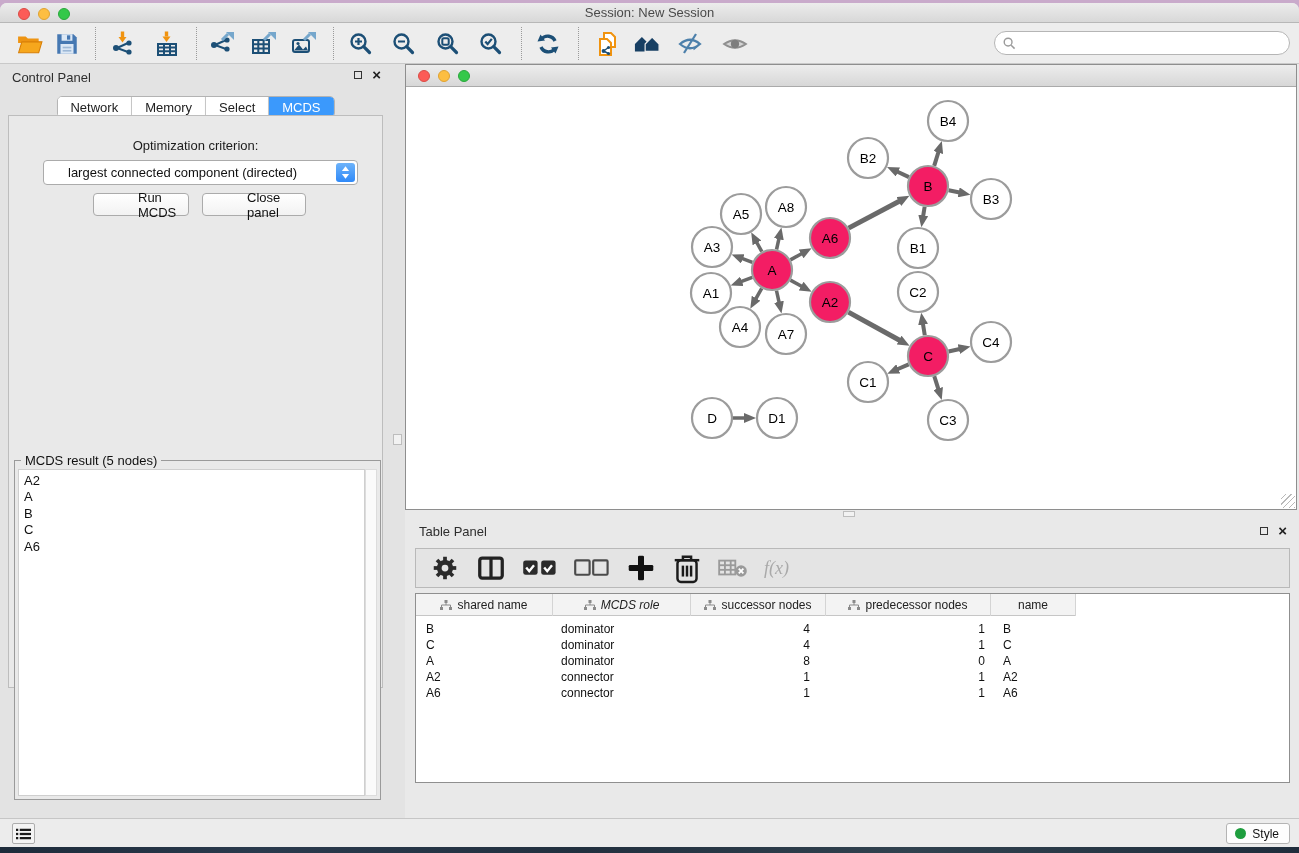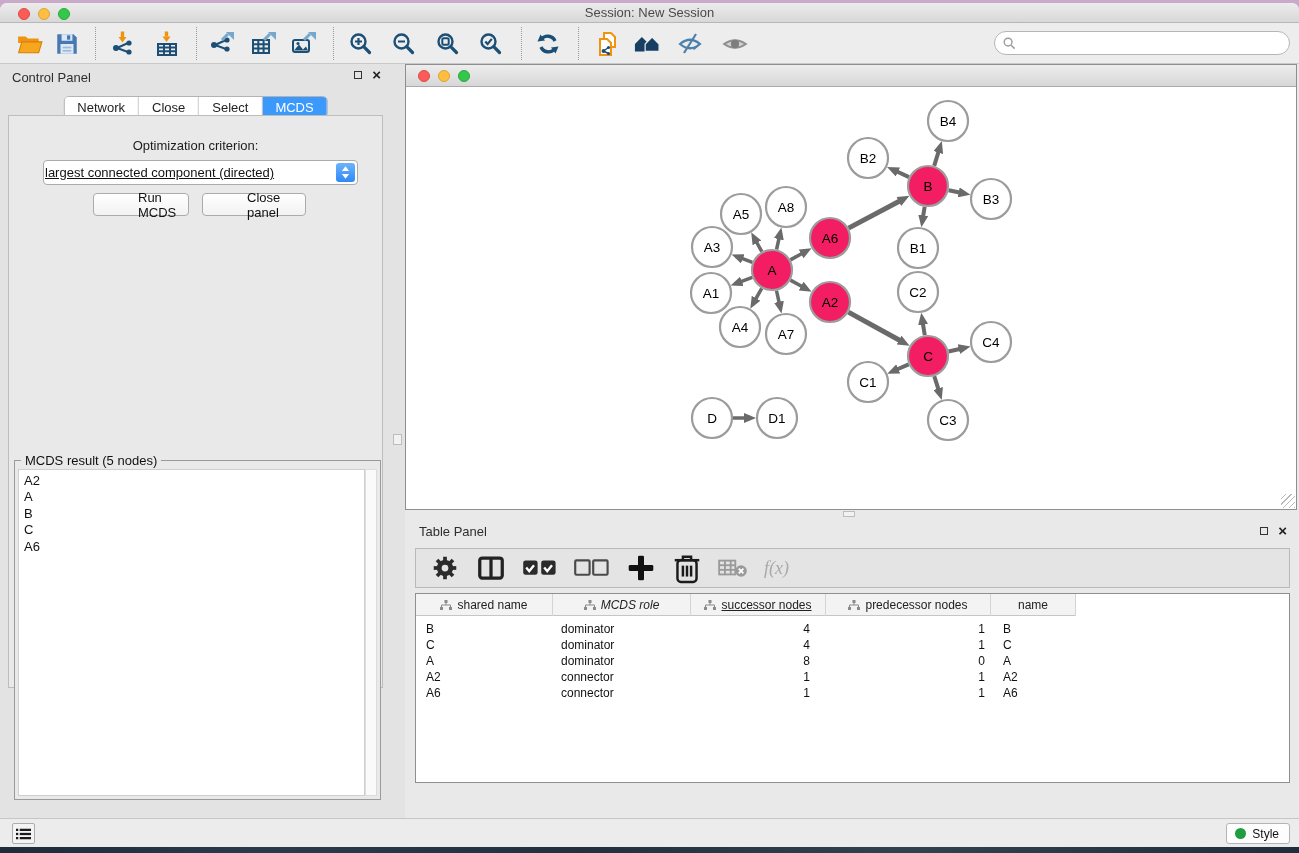--- a/index.html
+++ b/index.html
@@ -42,21 +42,21 @@
 
   .seg-tabs { position:absolute; display:flex; border:1px solid #b3b3b3; border-radius:5px; background:#fff; overflow:hidden; height:22px; }
   .seg { font-size:13px; color:#222; padding:3px 13px; border-right:1px solid #c4c4c4; background:#fff; display:flex; align-items:center; cursor:default; }
   .seg:last-child { border-right:none; }
   .seg.active { background:#3b99fc; color:#fff; }
   .cp-tabs { top:32px; left:50%; transform:translateX(-50%); }
 
   .cp-box { position:absolute; left:8px; top:51px; width:375px; height:573px; background:#e9e9e9; border:1px solid #bdbdbd; }
   .opt-label { position:absolute; left:0; width:100%; top:22px; text-align:center; font-size:13px; color:#1c1c1c; }
   .opt-select { position:absolute; left:34px; top:44px; width:315px; height:25px; background:#fff; border:1px solid #ababab; border-radius:4px;
-      display:flex; align-items:center; font-size:13px; color:#111; padding-left:1px;text-decoration:underline; }
+      display:flex; align-items:center; font-size:13px; color:#111; padding-left:24px; }
   .opt-select .stepper { position:absolute; right:2px; top:2px; bottom:2px; width:19px; border-radius:3px;
       background:linear-gradient(#6db3fa,#2f89f8); display:flex; align-items:center; justify-content:center; }
   .opt-select .stepper svg { width:9px; height:15px; }
   .cp-btn { position:absolute; top:77px; height:23px; background:linear-gradient(#ffffff,#f2f2f2); border:1px solid #ababab; border-radius:4px;
       font-size:13px; color:#111; display:flex; align-items:center; justify-content:center;padding-left:44px; }
   .btn-run { left:84px; width:96px; }
   .btn-close { left:193px; width:104px; }
 
   .mcds-box { position:absolute; left:14px; top:396px; width:367px; height:340px; border:1px solid #9a9a9a; background:#e9e9e9; }
   .mcds-legend { position:absolute; left:6px; top:-8px; background:#e9e9e9; padding:0 4px; font-size:13px; color:#111; }
@@ -308,21 +308,21 @@
     <div class="control-panel">
       <div class="panel-head">
         <span class="ptitle">Control Panel</span>
         <span class="winbtns">
           <span class="float-sq"></span>
           <span class="close-x">×</span>
         </span>
       </div>
       <div class="seg-tabs cp-tabs" id="cp-tabs">
           <div class="seg">Network</div>
-          <div class="seg">Close</div>
+          <div class="seg">Memory</div>
           <div class="seg">Select</div>
           <div class="seg active">MCDS</div>
         </div>
       <div class="cp-box">
         <div class="opt-label">Optimization criterion:</div>
         <div class="opt-select">
           <span>largest connected component (directed)</span>
           <span class="stepper">
             <svg viewBox="0 0 10 16">
                 <path d="M5,1 L9,6.2 H1 Z" fill="#fff"></path>
@@ -534,21 +534,21 @@
                 <svg viewBox="0 0 12 10">
                   <g fill="#8a8a8a">
                     <rect x="4.5" y="0" width="3" height="3"></rect>
                     <rect x="0" y="7" width="3" height="3"></rect>
                     <rect x="9" y="7" width="3" height="3"></rect>
                   </g>
                   <path d="M6,3 V5 M1.5,7 V5 H10.5 V7" fill="none" stroke="#8a8a8a" stroke-width="1"></path>
                 </svg>
                 <span>MCDS role</span>
               </div>
-              <div class="thcell" style="width: 135px; text-decoration: underline;">
+              <div class="thcell" style="width: 135px;">
                 <svg viewBox="0 0 12 10">
                   <g fill="#8a8a8a">
                     <rect x="4.5" y="0" width="3" height="3"></rect>
                     <rect x="0" y="7" width="3" height="3"></rect>
                     <rect x="9" y="7" width="3" height="3"></rect>
                   </g>
                   <path d="M6,3 V5 M1.5,7 V5 H10.5 V7" fill="none" stroke="#8a8a8a" stroke-width="1"></path>
                 </svg>
                 <span>successor nodes</span>
               </div>

